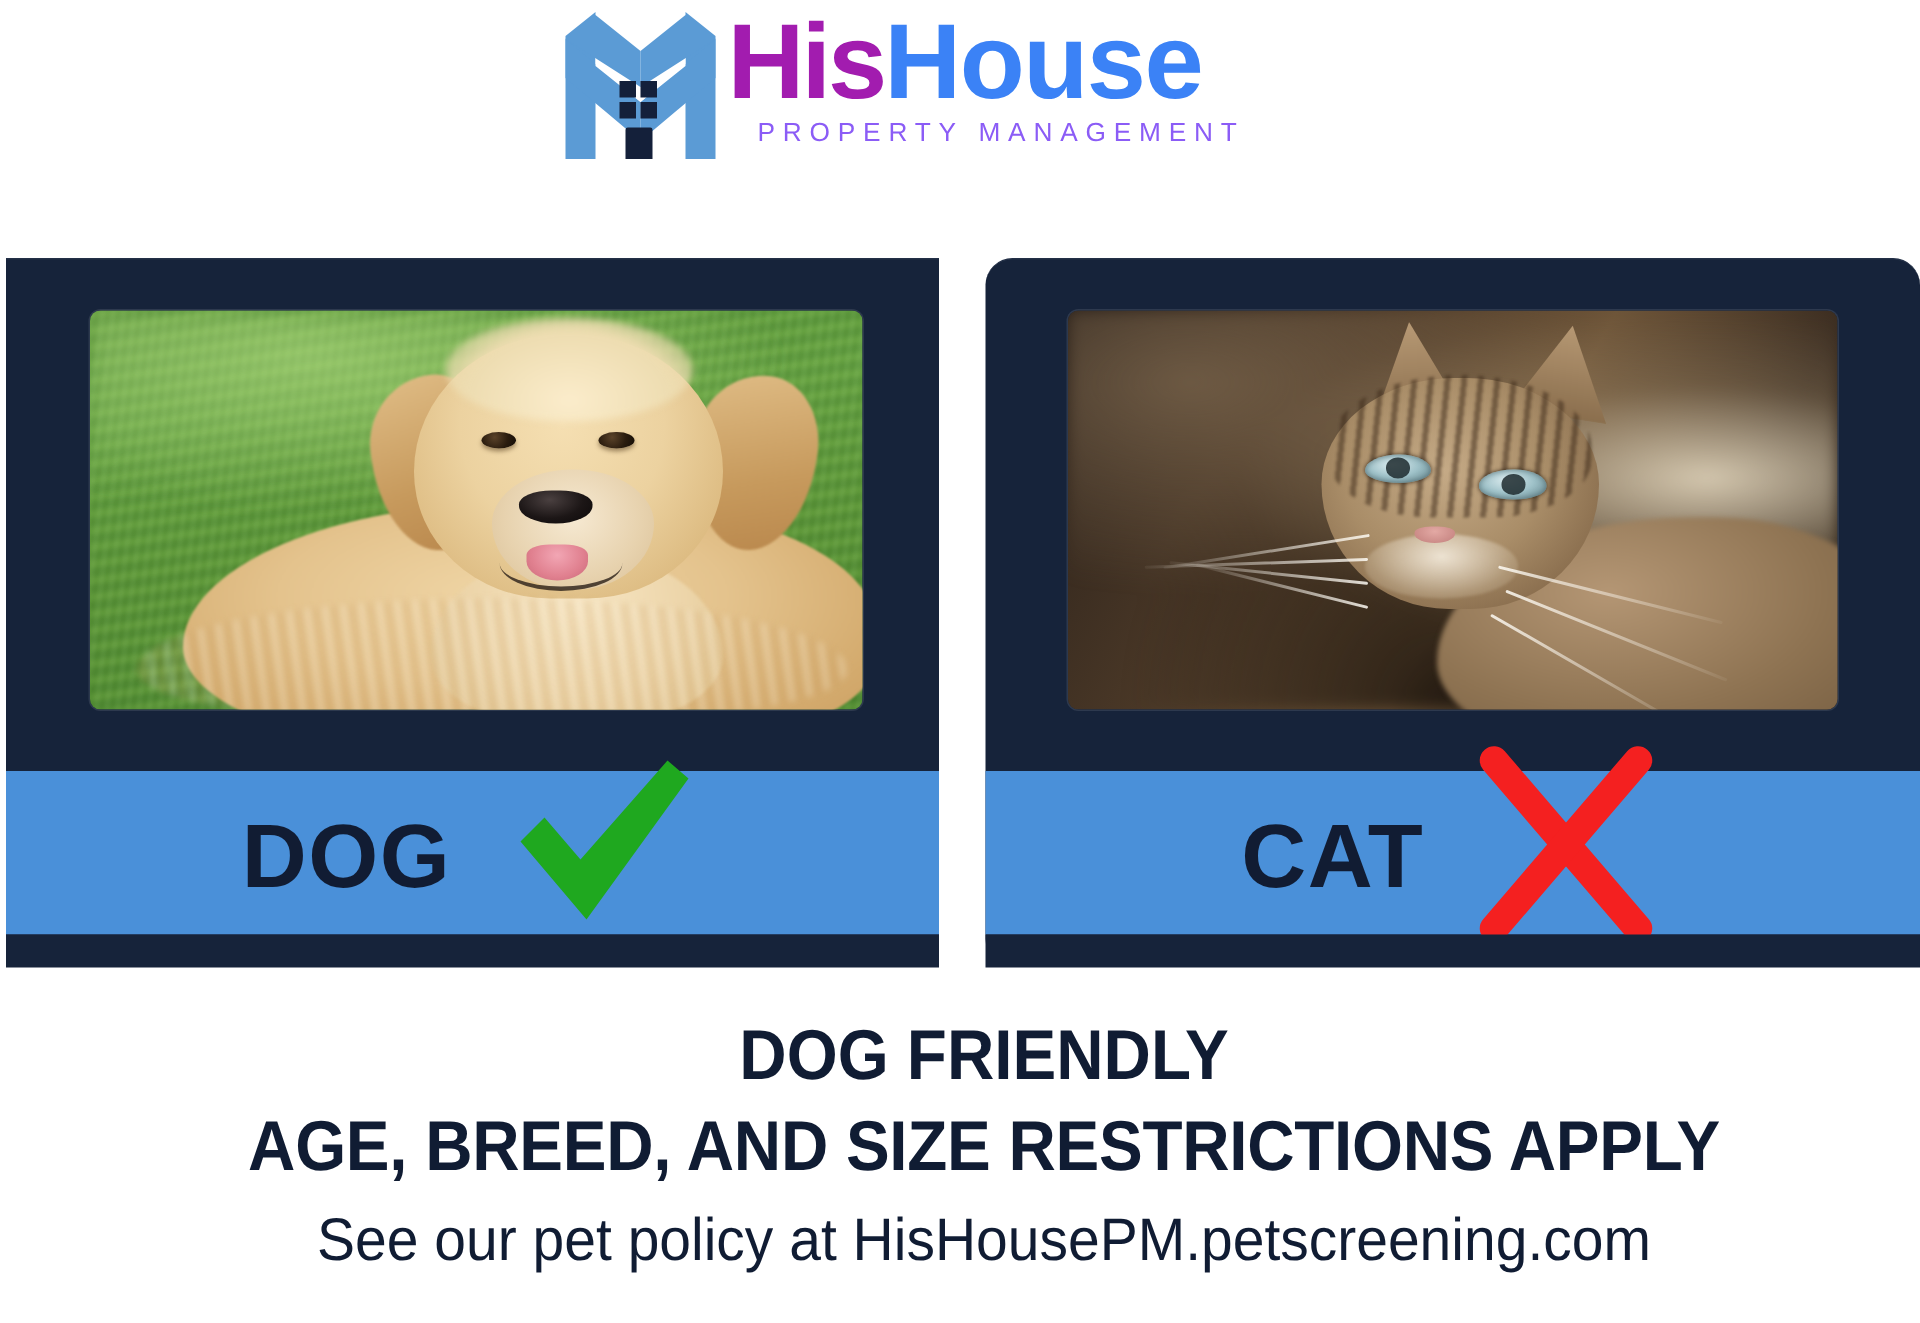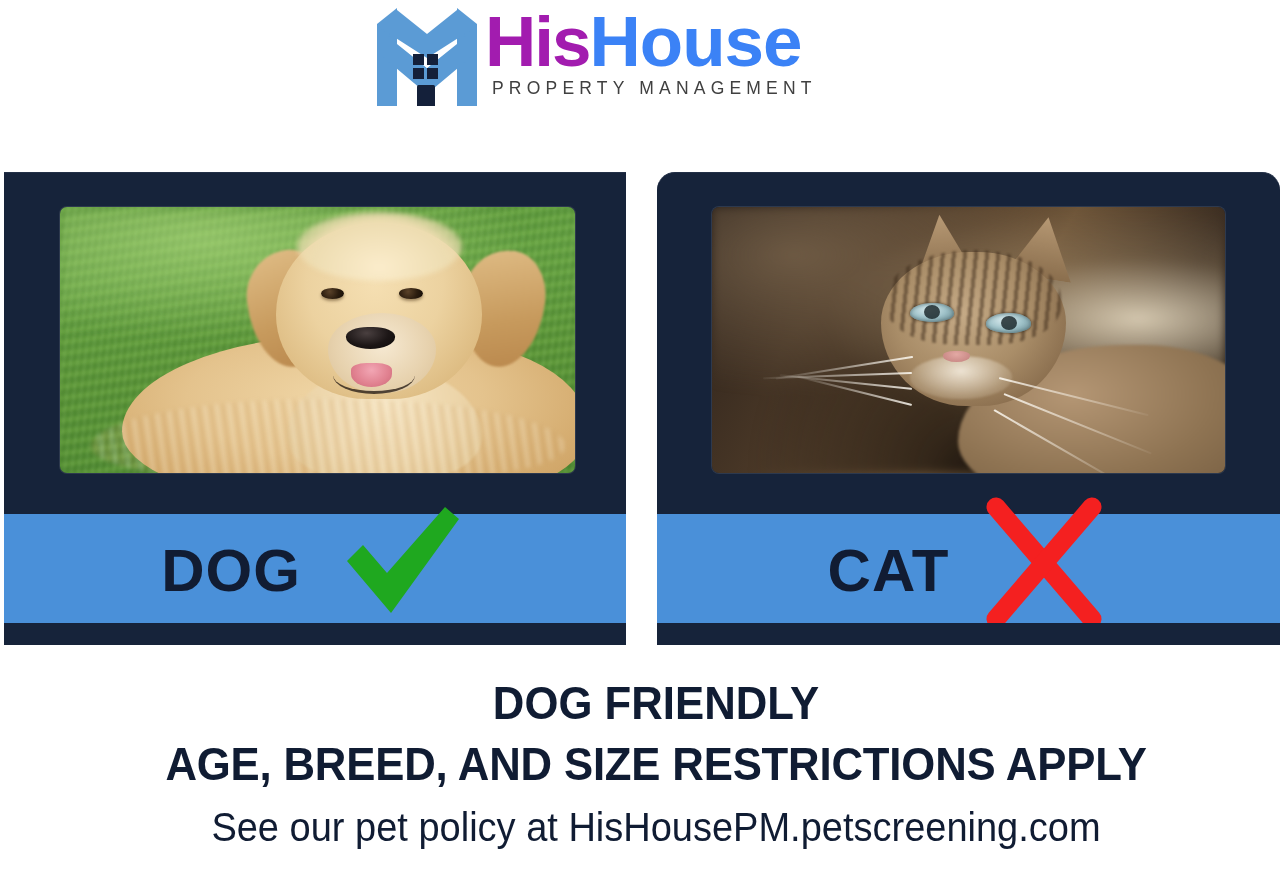--- a/index.html
+++ b/index.html
@@ -52,23 +52,23 @@
   }
   .wm-light {
     font-size: 71px;
     font-weight: 700;
     color: #3b82f6;
     letter-spacing: -1px;
   }
   #logo-tagline {
     font-size: 17.5px;
     font-weight: 400;
-    color: #404040;
+    color: #8b5cf6;
     letter-spacing: 5.2px;
-    margin-left: 7px;
+    margin-left: 20px;
     margin-top: 2px;
     white-space: nowrap;
   }
 
   
   .pet-panel {
     position: absolute;
     top: 172px;
     height: 472px;
     background: #16233a;

